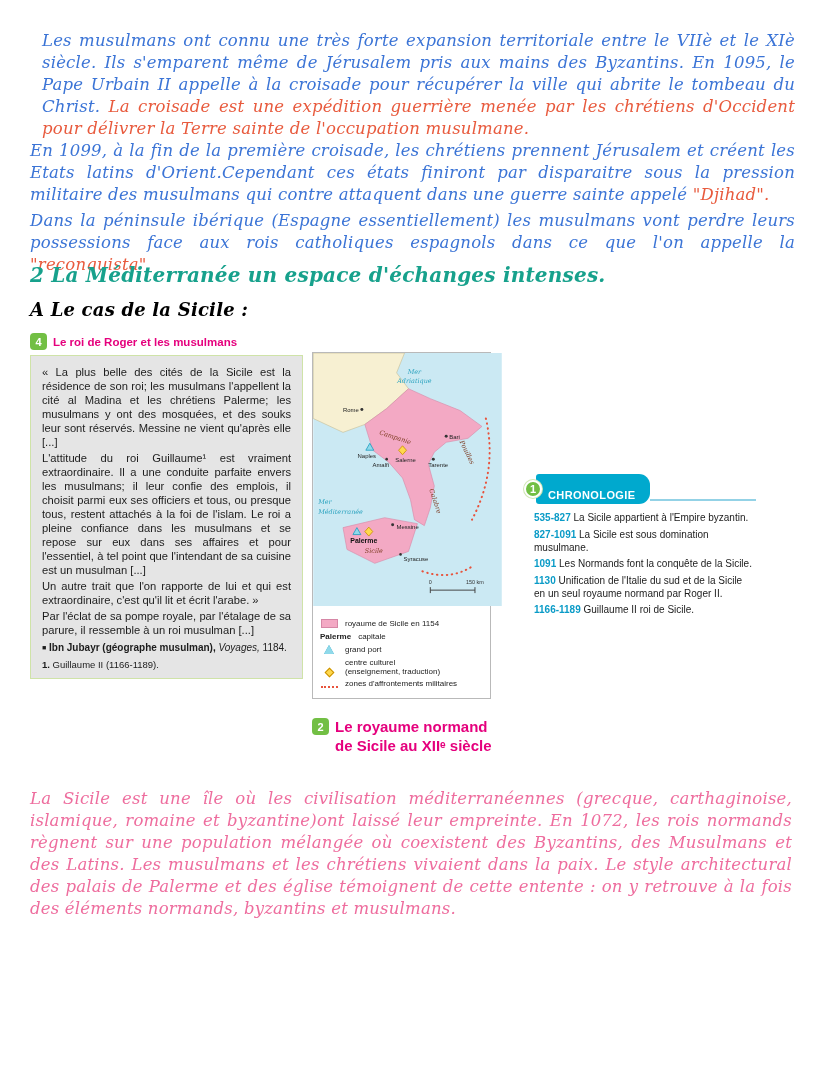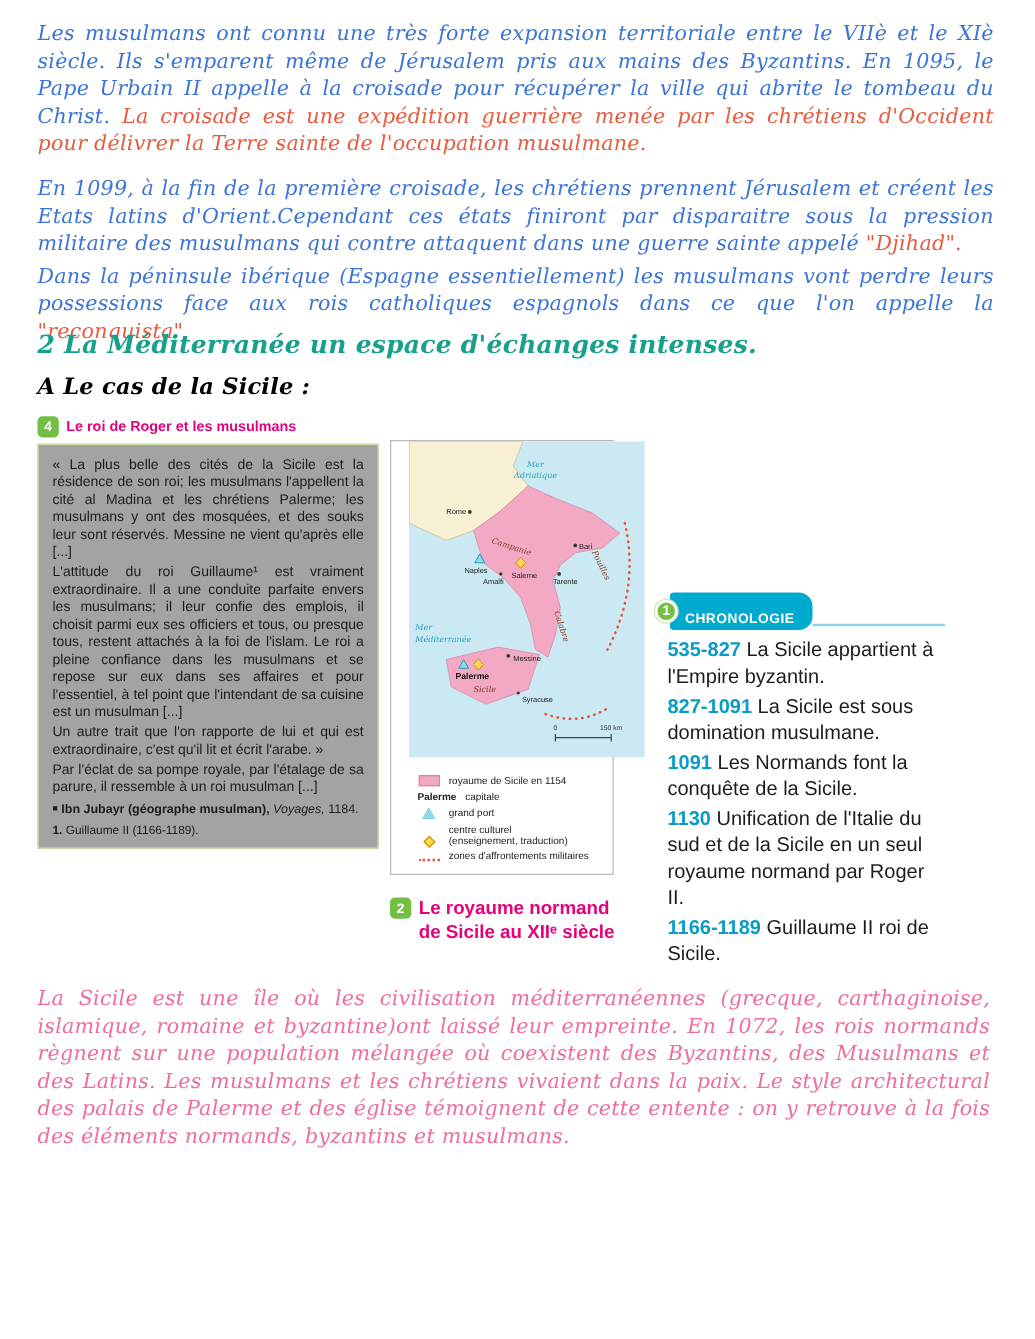--- a/index.html
+++ b/index.html
@@ -16,56 +16,56 @@
     font-size: 16.5px; line-height: 1.33; letter-spacing: 0.2px;
     text-align: justify; margin: 0;
   }
   .ink-blue { color: #3b74d6; }
   .ink-red  { color: #e85a3d; }
   .ink-teal { color: #17a18c; }
   .ink-black{ color: #000000; }
   .ink-pink { color: #ee6d9e; }
 
   .para { position: absolute; left: 30px; right: 33px; }
-  #p1 { top: 16px; }
+  #p1 { top: 30px; margin-left: 12px; }
   #p2 { top: 140px; }
   #p3 { top: 210px; }
   #heading  { position: absolute; left: 30px; top: 262px; font-size: 20px; }
   #subheading { position: absolute; left: 30px; top: 298px; font-size: 18px; }
   #conclusion { position: absolute; left: 30px; right: 36px; top: 788px; }
 
   
   .docbox { position: absolute; left: 30px; top: 333px; width: 273px; }
   .doc-header { display: flex; align-items: center; gap: 6px; margin-bottom: 5px; }
   .num-badge {
     display: inline-flex; align-items: center; justify-content: center;
     width: 17px; height: 17px; border-radius: 4px;
     background: #72bf44; color: #fff; font-weight: bold; font-size: 11px;
     flex: 0 0 auto;
   }
   .doc-title { color: #e5007d; font-weight: bold; font-size: 11.5px; }
   .doc-body {
-    background: #a3a3a3; border: 1px solid #cfe3a8;
+    background: #e5e5e5; border: 1px solid #cfe3a8;
     padding: 9px 11px 8px 11px;
   }
   .doc-body p {
     margin: 0 0 2px 0; font-size: 11.2px; line-height: 14px;
     text-align: justify; color: #1c1c1c;
   }
   .doc-source { margin-top: 5px; font-size: 10px; color: #1c1c1c; }
   .doc-source .sq { font-size: 7px; vertical-align: 1px; }
   .doc-source .b { font-weight: bold; }
   .doc-source .i { font-style: italic; }
   .doc-footnote { margin-top: 6px; font-size: 9.5px; color: #1c1c1c; }
   .doc-footnote .b { font-weight: bold; }
 
   
   .mapbox {
     position: absolute; left: 312px; top: 352px; width: 179px;
-    border: 1px solid #b9b9b9; background: #fff; padding-left: 14px;
+    border: 1px solid #b9b9b9; background: #fff;
   }
   .legend { padding: 5px 7px 6px 7px; }
   .legend-row { display: flex; align-items: flex-end; gap: 7px; margin: 3.5px 0; font-size: 8px; color: #222; }
   .legend-key { flex: 0 0 18px; display: flex; justify-content: center; margin-top: 0.5px; }
   .swatch { width: 17px; height: 9px; background: #f3a9c4; border: 0.5px solid #d687a6; }
   .cap-bold { font-weight: bold; font-size: 8px; }
   .tri { width: 0; height: 0; border-left: 5px solid transparent; border-right: 5px solid transparent; border-bottom: 9px solid #8fd9ea; filter: drop-shadow(0 0 0.4px #1a9cc0); }
   .dia { width: 7px; height: 7px; background: #ffd84d; border: 1px solid #c98f00; transform: rotate(45deg); margin-top: 1px; }
   .dots { width: 17px; border-top: 2px dotted #e8533c; margin-top: 3px; }
   .legend-two-line span { display: block; }
@@ -84,21 +84,21 @@
     position: relative; z-index: 2; margin-right: -6px;
     box-shadow: 0 0 0 1px #cfe6b4;
   }
   .chrono-banner {
     background: #00a9ce; color: #fff; font-weight: bold; font-size: 11px;
     letter-spacing: 0.4px; padding: 15px 14px 3px 12px;
     border-radius: 3px 11px 11px 3px;
   }
   .chrono-line { flex: 1; height: 2px; background: #93d2e6; align-self: flex-end; margin-bottom: 3px; }
   .chrono-entries { margin-top: 7px; padding-left: 10px; }
-  .chrono-entries p { margin: 3.5px 0; font-size: 16px; line-height: 1.3; color: #1c1c1c; }
+  .chrono-entries p { margin: 3.5px 0; font-size: 10px; line-height: 1.3; color: #1c1c1c; }
   .chrono-entries .date { color: #0a9bc7; font-weight: bold; }
 
   
   .m-city { font-family: "Liberation Sans", sans-serif; font-size: 6px; fill: #222; }
   .m-city-b { font-family: "Liberation Sans", sans-serif; font-size: 7px; font-weight: bold; fill: #111; }
   .m-region { font-family: "DejaVu Serif", serif; font-style: italic; font-size: 6.5px; fill: #7d3b21; }
   .m-sea { font-family: "DejaVu Serif", serif; font-style: italic; font-size: 6.5px; fill: #2ba3bf; }
   .m-scale { font-family: "Liberation Sans", sans-serif; font-size: 5.5px; fill: #333; }
 </style>
 </head>

